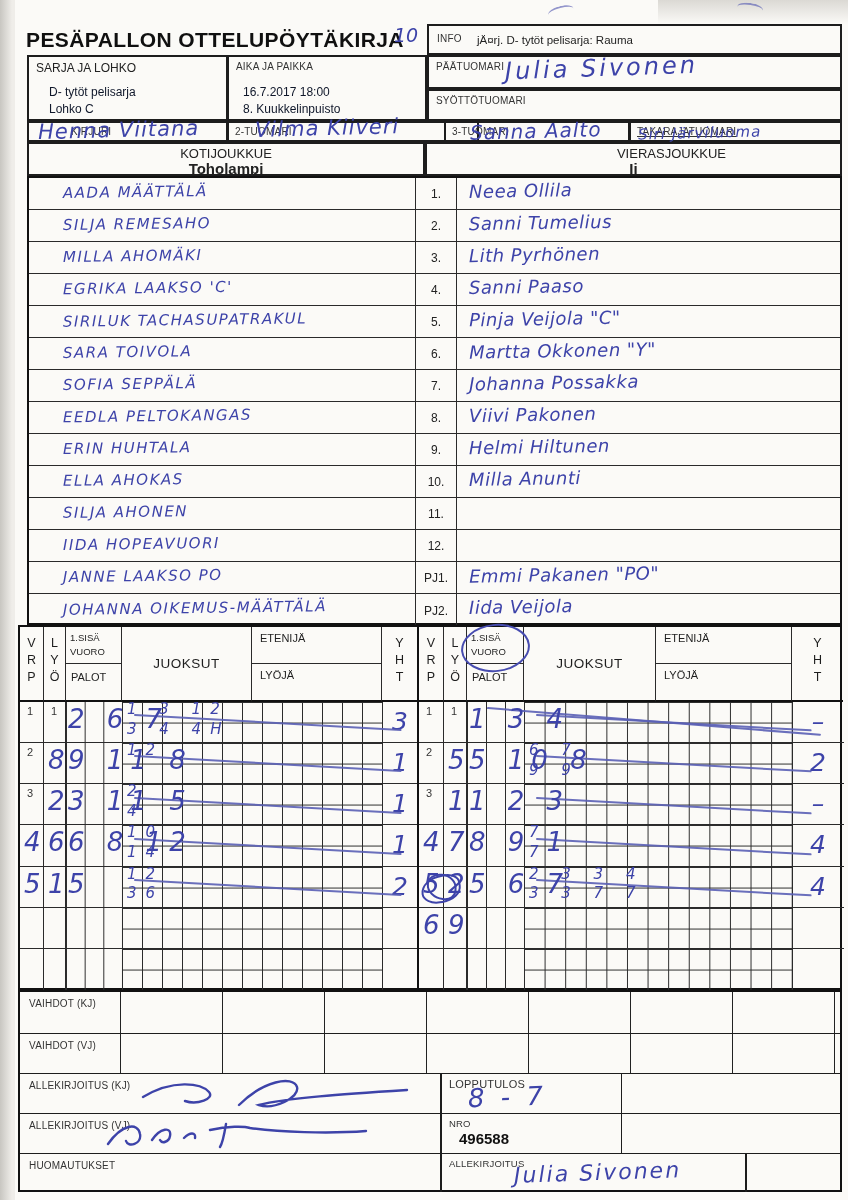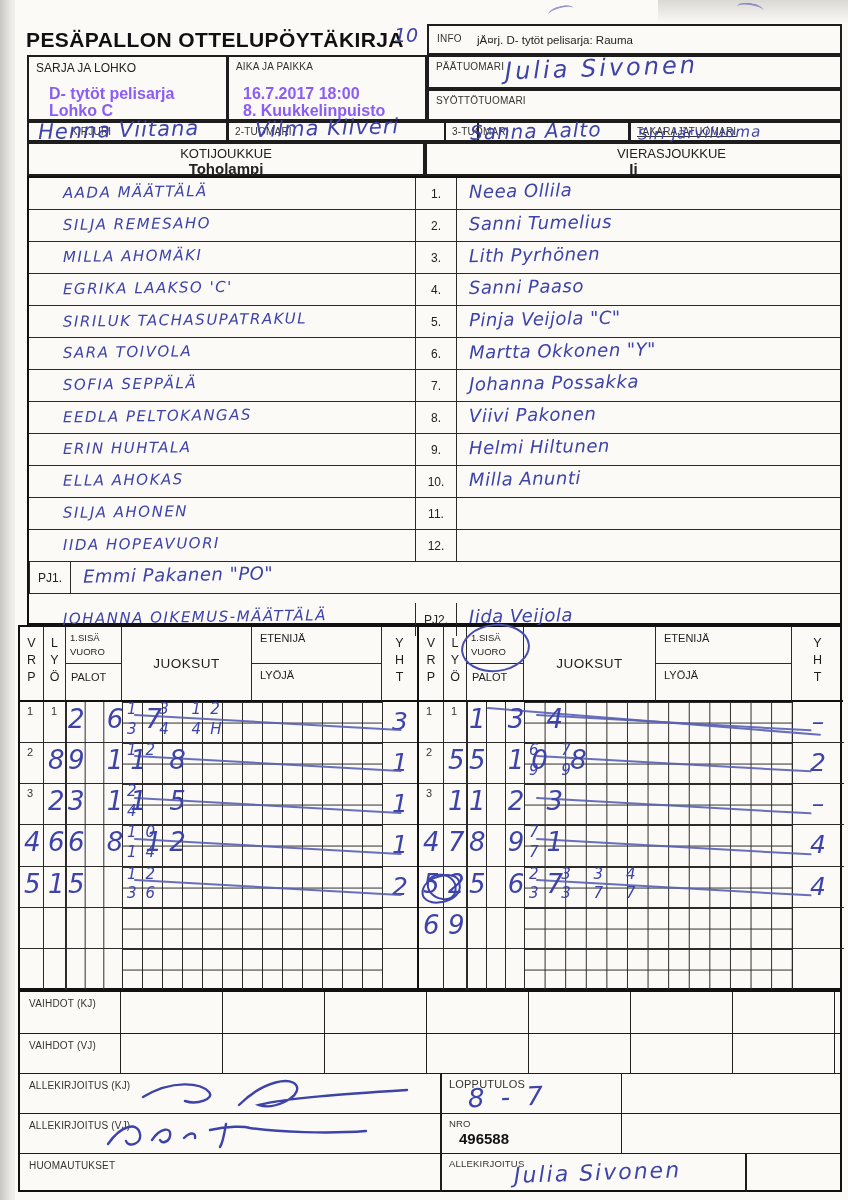--- a/index.html
+++ b/index.html
@@ -9,29 +9,29 @@
   .box{position:absolute;border:2px solid #1d1d1d;box-sizing:border-box;}
   .lbl{font-size:10px;color:#333;letter-spacing:.2px;}
   .hw{font-family:"DejaVu Sans",sans-serif;font-style:italic;color:#3d43a9;white-space:nowrap;}
   
   .edge-left{left:0;top:0;width:15px;height:1200px;background:linear-gradient(90deg,#c8c6c1,#efede9 80%);}
   .smudge-tr{right:0;top:0;width:190px;height:24px;background:linear-gradient(180deg,#dbd9d4,rgba(255,255,255,0));}
   .penmark{width:26px;height:9px;border-top:2px solid rgba(90,95,180,.65);border-radius:50%;}
   
   .title{font-size:21px;font-weight:bold;letter-spacing:.4px;color:#101010;}
   .hw-annot{font-size:19px;}
-  .subline{font-size:16px;color:#8b5cf6;font-weight:bold;}
+  .subline{font-size:12px;color:#0f172a;}
   .hw-name{font-size:21px;letter-spacing:1px;transform:rotate(-1.5deg);z-index:5;}
   
   .teamlabel{font-size:13px;text-align:center;width:100%;}
   .teamname{font-size:15px;font-weight:bold;text-align:center;width:100%;}
   
   #roster-table{position:absolute;left:27px;top:176px;width:815px;height:449px;border:2.5px solid #111;box-sizing:border-box;background:transparent;}
   .rrow{display:flex;border-bottom:1.5px solid #2a2a2a;box-sizing:border-box;position:relative;}
-  .rrow:last-child{border-bottom:none;margin-top:9px;}
+  .rrow:last-child{border-bottom:none;}
   .rc{position:relative;box-sizing:border-box;}
   .rhome{width:386px;}
   .rnum{width:42px;border-left:1.6px solid #2a2a2a;border-right:1.6px solid #2a2a2a;
         display:flex;align-items:center;justify-content:center;font-size:12px;color:#222;}
   .raway{flex:1;}
   .rname{position:absolute;left:34px;top:5px;font-size:15px;letter-spacing:1.5px;transform:rotate(-.8deg);}
   .aname{position:absolute;left:12px;top:2px;font-size:18px;letter-spacing:.5px;transform:rotate(-1deg);}
   
   #scoregrid{position:absolute;left:18px;top:625px;width:824px;height:365px;border:2.5px solid #111;box-sizing:border-box;}
   .half{position:absolute;top:0;height:100%;}
@@ -248,20 +248,23 @@
       <div class="rrow" style="height: 32px;">
         <div class="rc rhome">
           <div class="hw rname">IIDA HOPEAVUORI</div>
         </div>
         <div class="rc rnum">
           <div>12.</div>
         </div>
         <div class="rc raway"></div>
       </div>
       <div class="rrow" style="height: 32px;">
+        <div class="rc rhome">
+          <div class="hw rname">JANNE LAAKSO PO</div>
+        </div>
         <div class="rc rnum">
           <div>PJ1.</div>
         </div>
         <div class="rc raway">
           <div class="hw aname">Emmi Pakanen "PO"</div>
         </div>
       </div>
       <div class="rrow" style="height: 33px;">
         <div class="rc rhome">
           <div class="hw rname">JOHANNA OIKEMUS-MÄÄTTÄLÄ</div>

